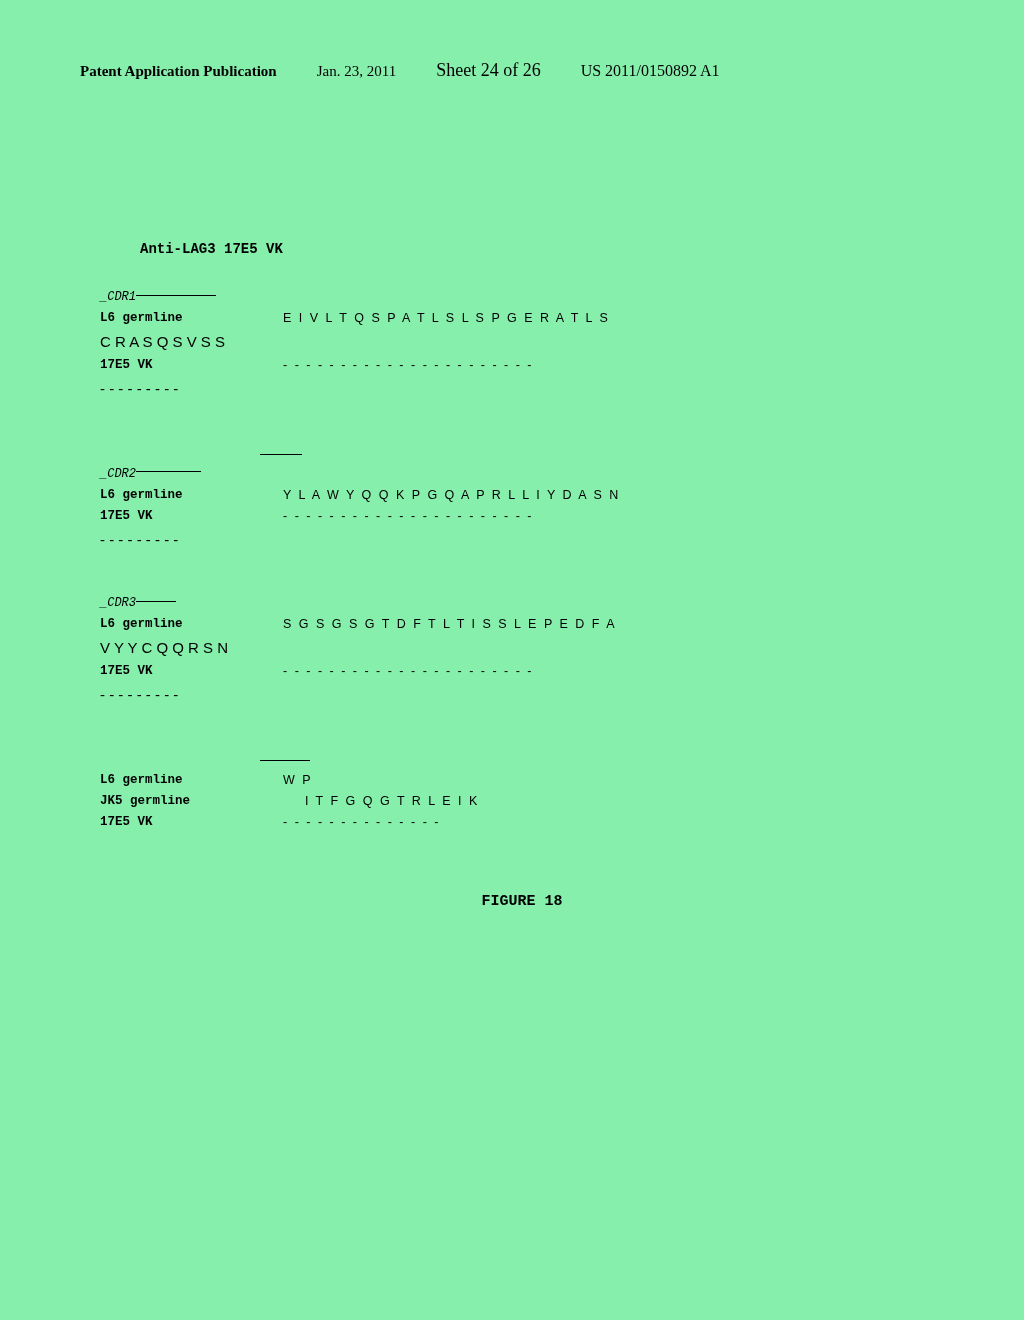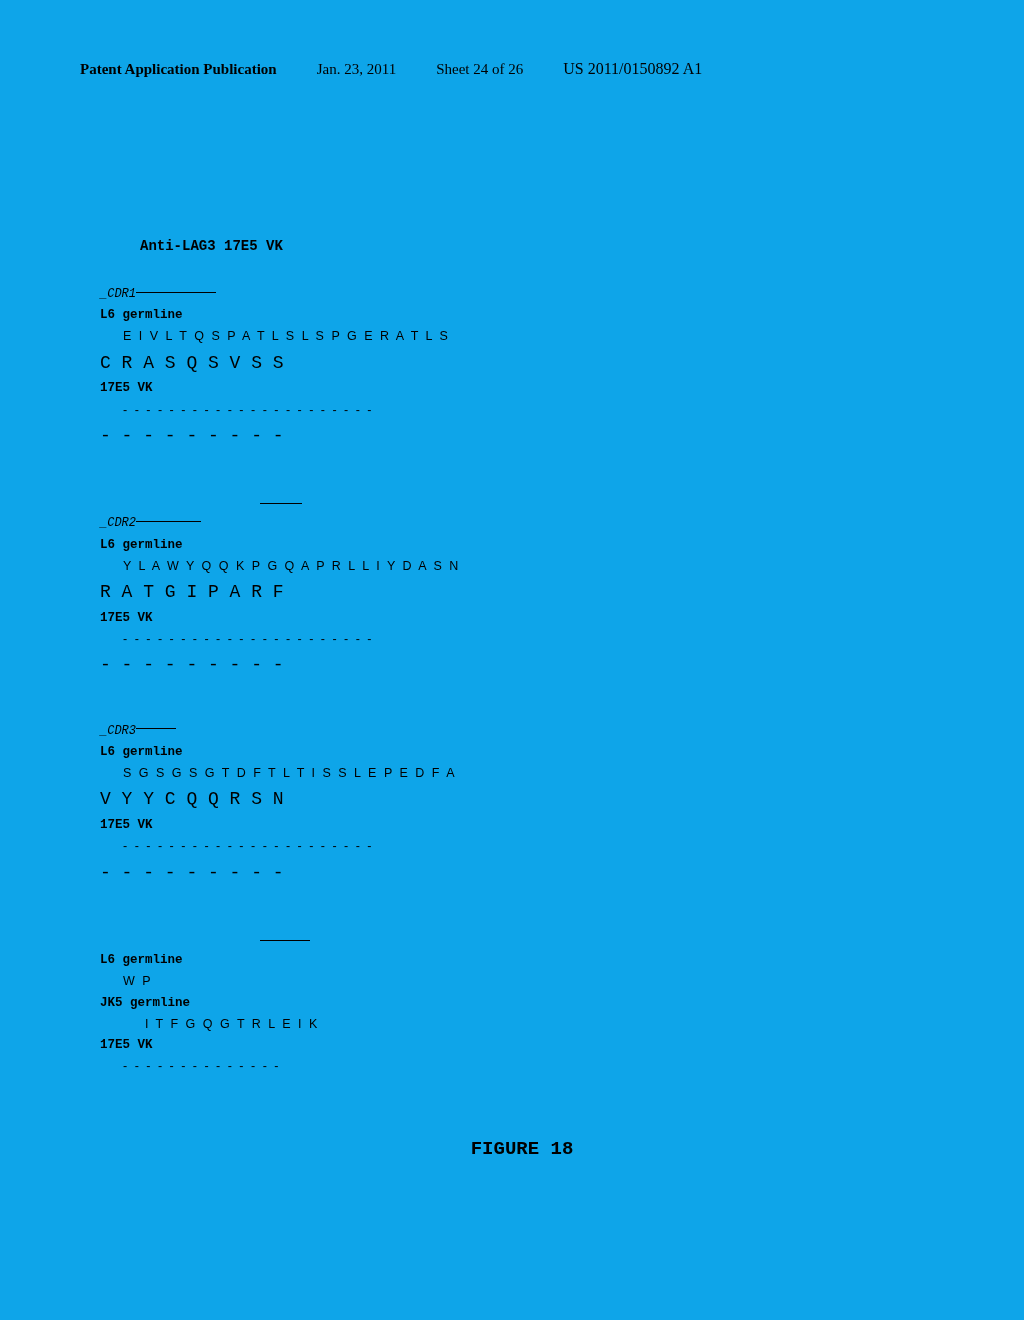--- a/index.html
+++ b/index.html
@@ -10,42 +10,42 @@
     body {
       background: #ffffff;
       font-family: 'Times New Roman', Times, serif;
       width: 1024px;
       min-height: 1320px;
       position: relative;
     }
     .page {
       width: 1024px;
       min-height: 1320px;
-      background: #0ea5e9;
+      background: #86efac;
       padding: 60px 80px 60px 80px;
     }
     .header {
       display: flex;
       align-items: baseline;
       gap: 40px;
       border-bottom: none;
       margin-bottom: 0;
       font-size: 15px;
     }
     .header-title {
       font-weight: bold;
       font-size: 15px;
       font-family: 'Times New Roman', Times, serif;
     }
     .header-date {
       font-size: 15px;
       font-family: 'Times New Roman', Times, serif;
     }
     .header-sheet {
-      font-size: 15px;
+      font-size: 18px;
       font-family: 'Times New Roman', Times, serif;
     }
     .header-patent {
       font-size: 16px;
       font-family: 'Times New Roman', Times, serif;
     }
     .content {
       margin-top: 160px;
       padding-left: 20px;
     }
@@ -57,49 +57,48 @@
       margin-left: 40px;
     }
     .sequence-block {
       margin-bottom: 40px;
       font-family: 'Courier New', Courier, monospace;
       font-size: 12.5px;
       line-height: 1.6;
     }
     .seq-row {
       display: flex;
-      align-items: flex-start;
+      align-items: flex-end;
       font-family: 'Courier New', Courier, monospace;
       font-size: 12.5px;
       line-height: 1.7;
-      flex-direction: column;
     }
     .seq-label {
       font-weight: bold;
       min-width: 160px;
       font-family: 'Courier New', Courier, monospace;
       font-size: 12.5px;
     }
     .seq-label-normal {
       min-width: 160px;
-      font-family: Liberation Mono, monospace;
-      font-size: 18px;
+      font-family: Liberation Sans, sans-serif;
+      font-size: 15px;
       font-weight: normal;
     }
     .seq-data {
       font-family: Liberation Sans, sans-serif;
       font-size: 12.5px;
       letter-spacing: 2px;
       margin-left: 23px;
     }
     .figure-label {
       text-align: center;
       font-family: 'Courier New', Courier, monospace;
       font-weight: bold;
-      font-size: 19px;
+      font-size: 15px;
       margin-top: 60px;
     }
     .cdr-header-row {
       position: relative;
       margin-bottom: 1px;
     }
   </style>
 </head>
 <body>
 
@@ -143,24 +142,20 @@
         <span style="display:inline-block; width:42px; border-top:1px solid #000;"></span>
       </div>
       <div class="cdr-header-row">
         <span style="font-style:italic; font-family:'Courier New',Courier,monospace; font-size:12px;">_CDR2</span><span style="display:inline-block; width:65px; border-bottom:1px solid #000; vertical-align:middle; margin-bottom:3px;"></span>
       </div>
       <div class="seq-row">
         <span class="seq-label">L6 germline</span>
         <span class="seq-data">Y L A W Y Q Q K P G Q A P R L L I Y D A S N</span>
       </div>
       <div class="seq-row">
-        <span class="seq-label-normal">R A T G I P A R F</span>
-        <span class="seq-data"></span>
-      </div>
-      <div class="seq-row">
         <span class="seq-label" style="font-weight:bold;">17E5 VK</span>
         <span class="seq-data">- - - - - - - - - - - - - - - - - - - - - -</span>
       </div>
       <div class="seq-row">
         <span class="seq-label-normal">- - - - - - - - -</span>
       </div>
     </div>
 
     <div class="sequence-block">
       <div class="cdr-header-row">

